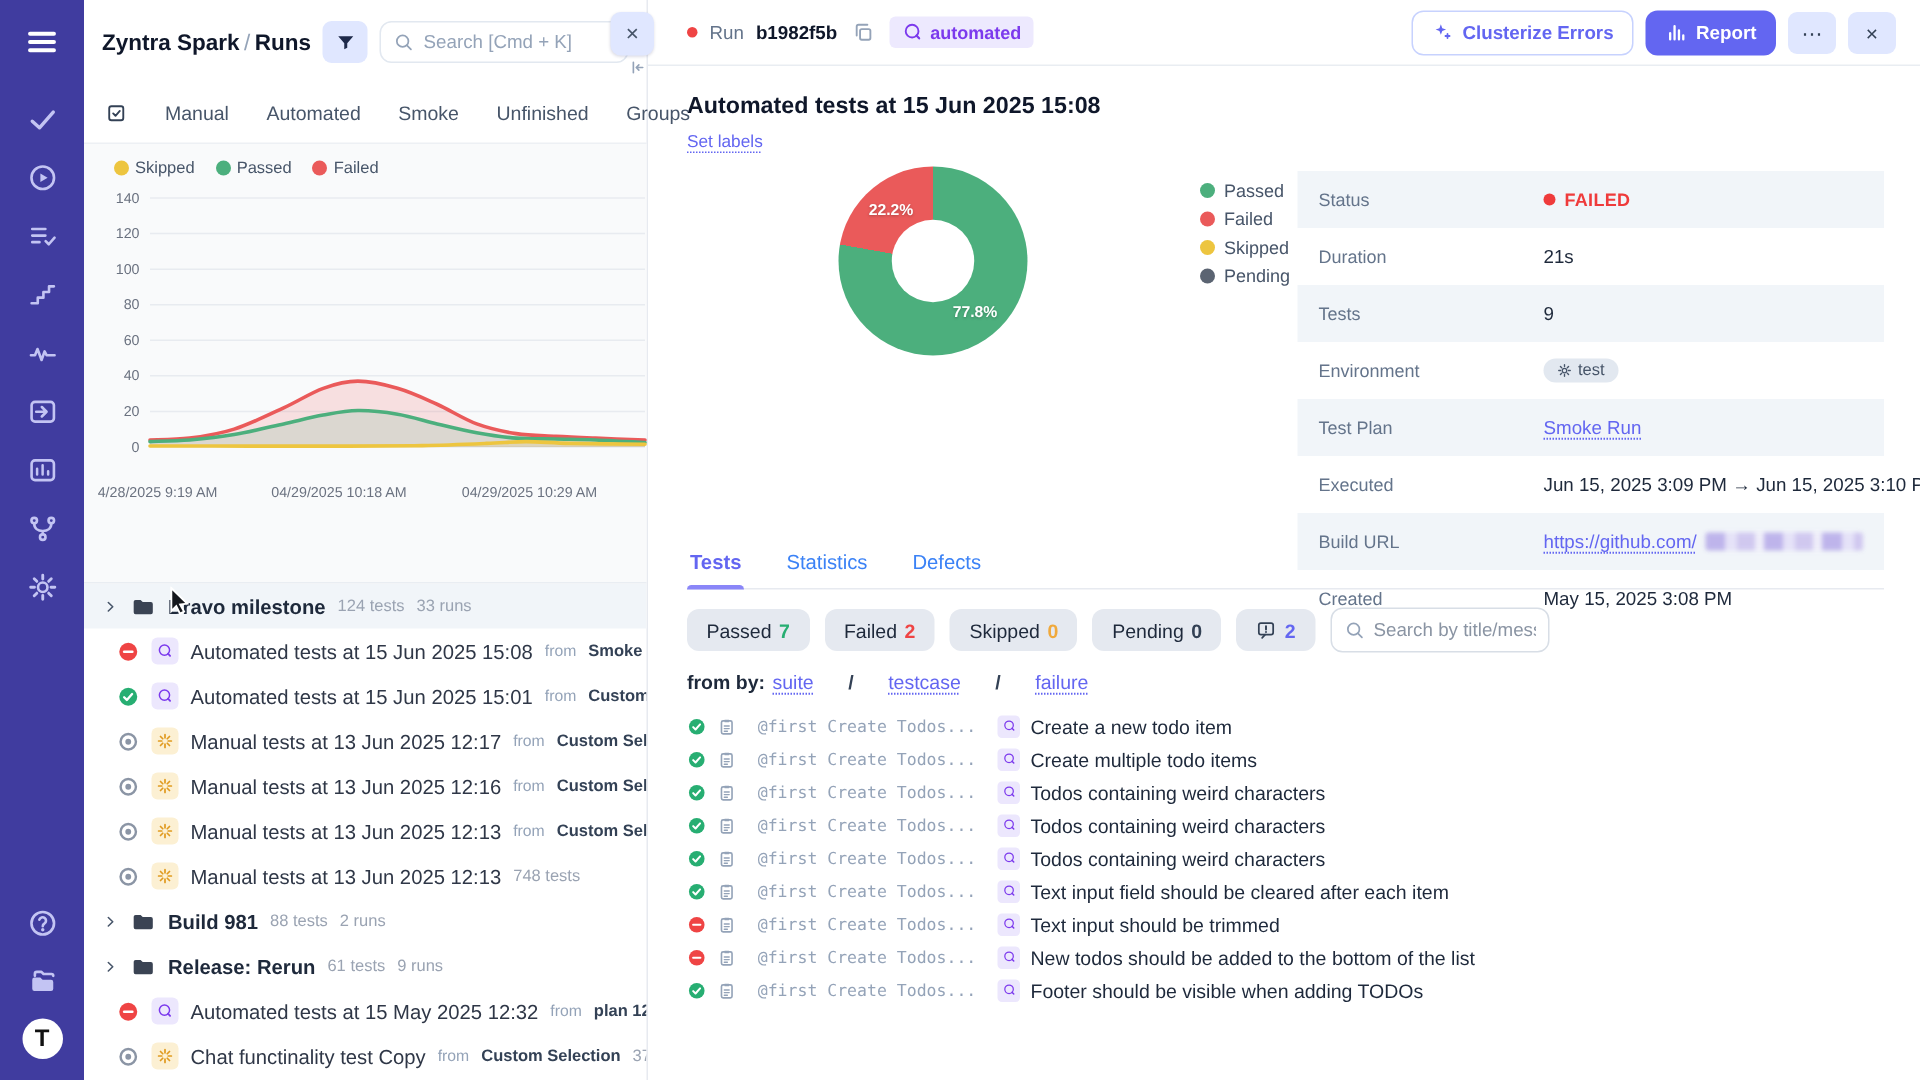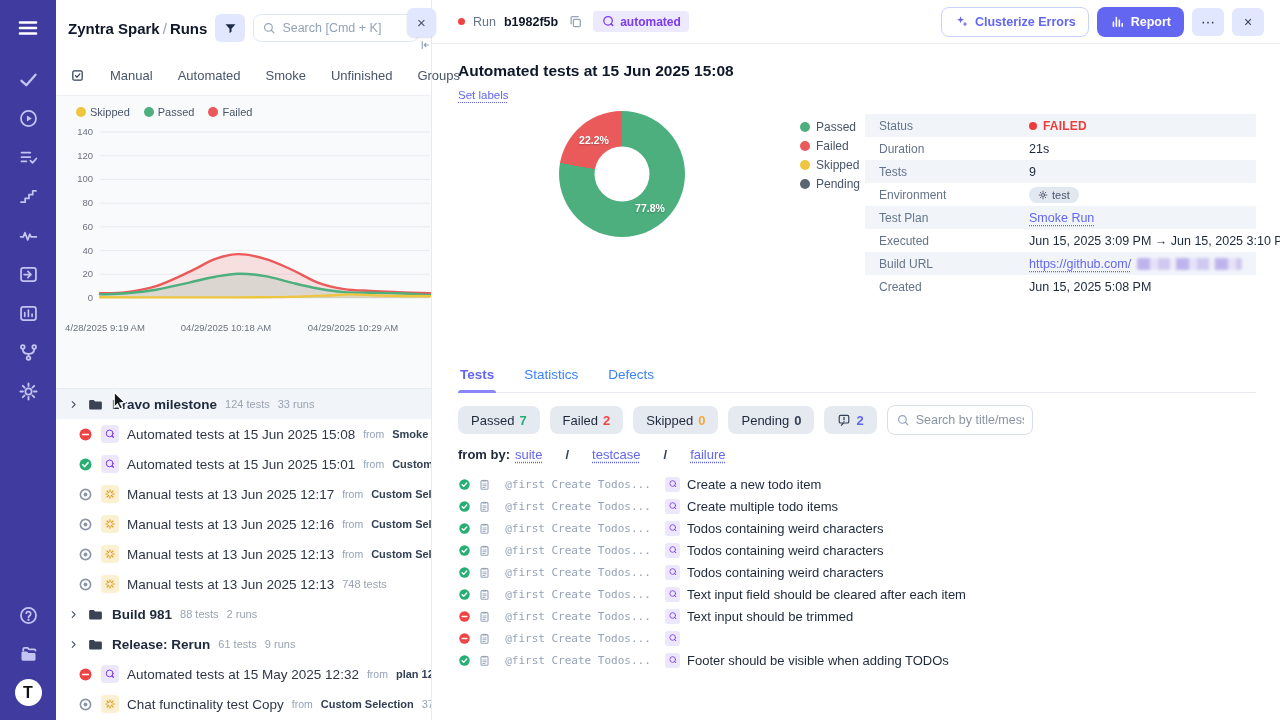--- a/index.html
+++ b/index.html
@@ -66,21 +66,21 @@
   .rp-title { font-size:15.5px; font-weight:700; color:#0f172a; }
   .set-labels { display:inline-block; margin-top:9px; font-size:11.5px; color:#6366f1; text-decoration:underline dotted; text-underline-offset:3px; cursor:pointer; }
   .overview { position:relative; height:240px; margin-top:8px; }
   .donut { position:absolute; left:101px; top:0; width:126px; height:126px; border-radius:50%; }
   .donut::after { content:""; position:absolute; left:50%; top:50%; width:55px; height:55px; background:#fff; border-radius:50%; transform:translate(-50%,-50%); }
   .donut-label { position:absolute; transform:translate(-50%,-50%); color:#fff; font-size:10.5px; font-weight:700; text-shadow:0 1px 2px rgba(0,0,0,.25); z-index:2; }
   .donut-legend { position:absolute; left:342px; top:9px; display:flex; flex-direction:column; gap:5px; }
   .donut-legend .li { display:flex; align-items:center; gap:6px; font-size:12px; color:#475569; }
   .donut-legend .dotc { width:10px; height:10px; border-radius:50%; }
   .details { position:absolute; left:407px; right:0; top:3px; }
-  .drow { height:23px; display:flex; align-items:center; padding:0 14px; font-size:12.5px; }
+  .drow { height:38px; display:flex; align-items:center; padding:0 14px; font-size:12.5px; }
   .drow:nth-child(odd) { background:#f1f5f9; }
   .drow .dl { width:150px; flex:none; color:#64748b; font-size:12px; }
   .drow .dv { color:#1e293b; display:flex; align-items:center; gap:6px; min-width:0; white-space:nowrap; }
   .drow .dv b.fail { color:#ef3b3b; font-size:12px; letter-spacing:.2px; }
   .drow .dv .sdot { width:8px; height:8px; border-radius:50%; background:#ef3b3b; }
   .drow a { color:#6366f1; text-decoration:underline dotted; text-underline-offset:3px; cursor:pointer; }
   .redacted { display:inline-block; width:150px; height:12px; border-radius:2px; vertical-align:-2px;
     background:repeating-linear-gradient(90deg,#b9aeea 0 13px,#e4e0f8 13px 21px,#cdc4ef 21px 33px,#efedfa 33px 39px);
     filter:blur(1.5px); opacity:.9; }
   .rp-tabs { margin-top:10px; border-bottom:1px solid #e7eaf0; display:flex; gap:26px; }
@@ -564,21 +564,21 @@
             <div class="drow">
        <span class="dl">Build URL</span>
        <span class="dv">
                 <a>https://github.com/</a>
                 <span class="redacted"></span>
               </span>
      </div>
             <div class="drow">
        <span class="dl">Created</span>
        <span class="dv">
-                <span>Jun 15, 2025 5:08 PM</span>
+                <span>May 15, 2025 3:08 PM</span>
               </span>
      </div>
           </div>
       </div>
 
       <div class="rp-tabs">
           <button class="rtab active">Tests</button>
           <button class="rtab ">Statistics</button>
           <button class="rtab ">Defects</button>
         </div>
@@ -810,20 +810,21 @@
                 <path d="M9 11h6M9 14.3h6M9 17.6h3.8" stroke-width="1.7"></path>
               </svg>
             </span>
        <span class="suite">@first Create Todos...</span>
        <span class="t-ic">
               <svg class="ic" width="10" height="10" viewBox="0 0 24 24" fill="none" stroke="currentColor" stroke-width="2" stroke-linecap="round" stroke-linejoin="round">
                 <circle cx="11.3" cy="10.8" r="6.8"></circle>
                 <path d="M16 15.5l2.8 3" stroke-width="2.4"></path>
               </svg>
             </span>
+       <span class="ttl">New todos should be added to the bottom of the list</span>
      </div>
           <div class="test-row">
        <span class="st-ic st-passed">
               <svg class="ic" width="13" height="13" viewBox="0 0 24 24" fill="none" stroke="currentColor" stroke-width="2" stroke-linecap="round" stroke-linejoin="round">
                 <circle cx="12" cy="12" r="9.6" fill="currentColor" stroke="none"></circle>
                 <path d="M7.6 12.5l2.9 2.9 5.6-6.3" stroke="#fff" stroke-width="2.5"></path>
               </svg>
             </span>
        <span class="clip">
               <svg class="ic" width="13" height="13" viewBox="0 0 24 24" fill="none" stroke="currentColor" stroke-width="2" stroke-linecap="round" stroke-linejoin="round">

